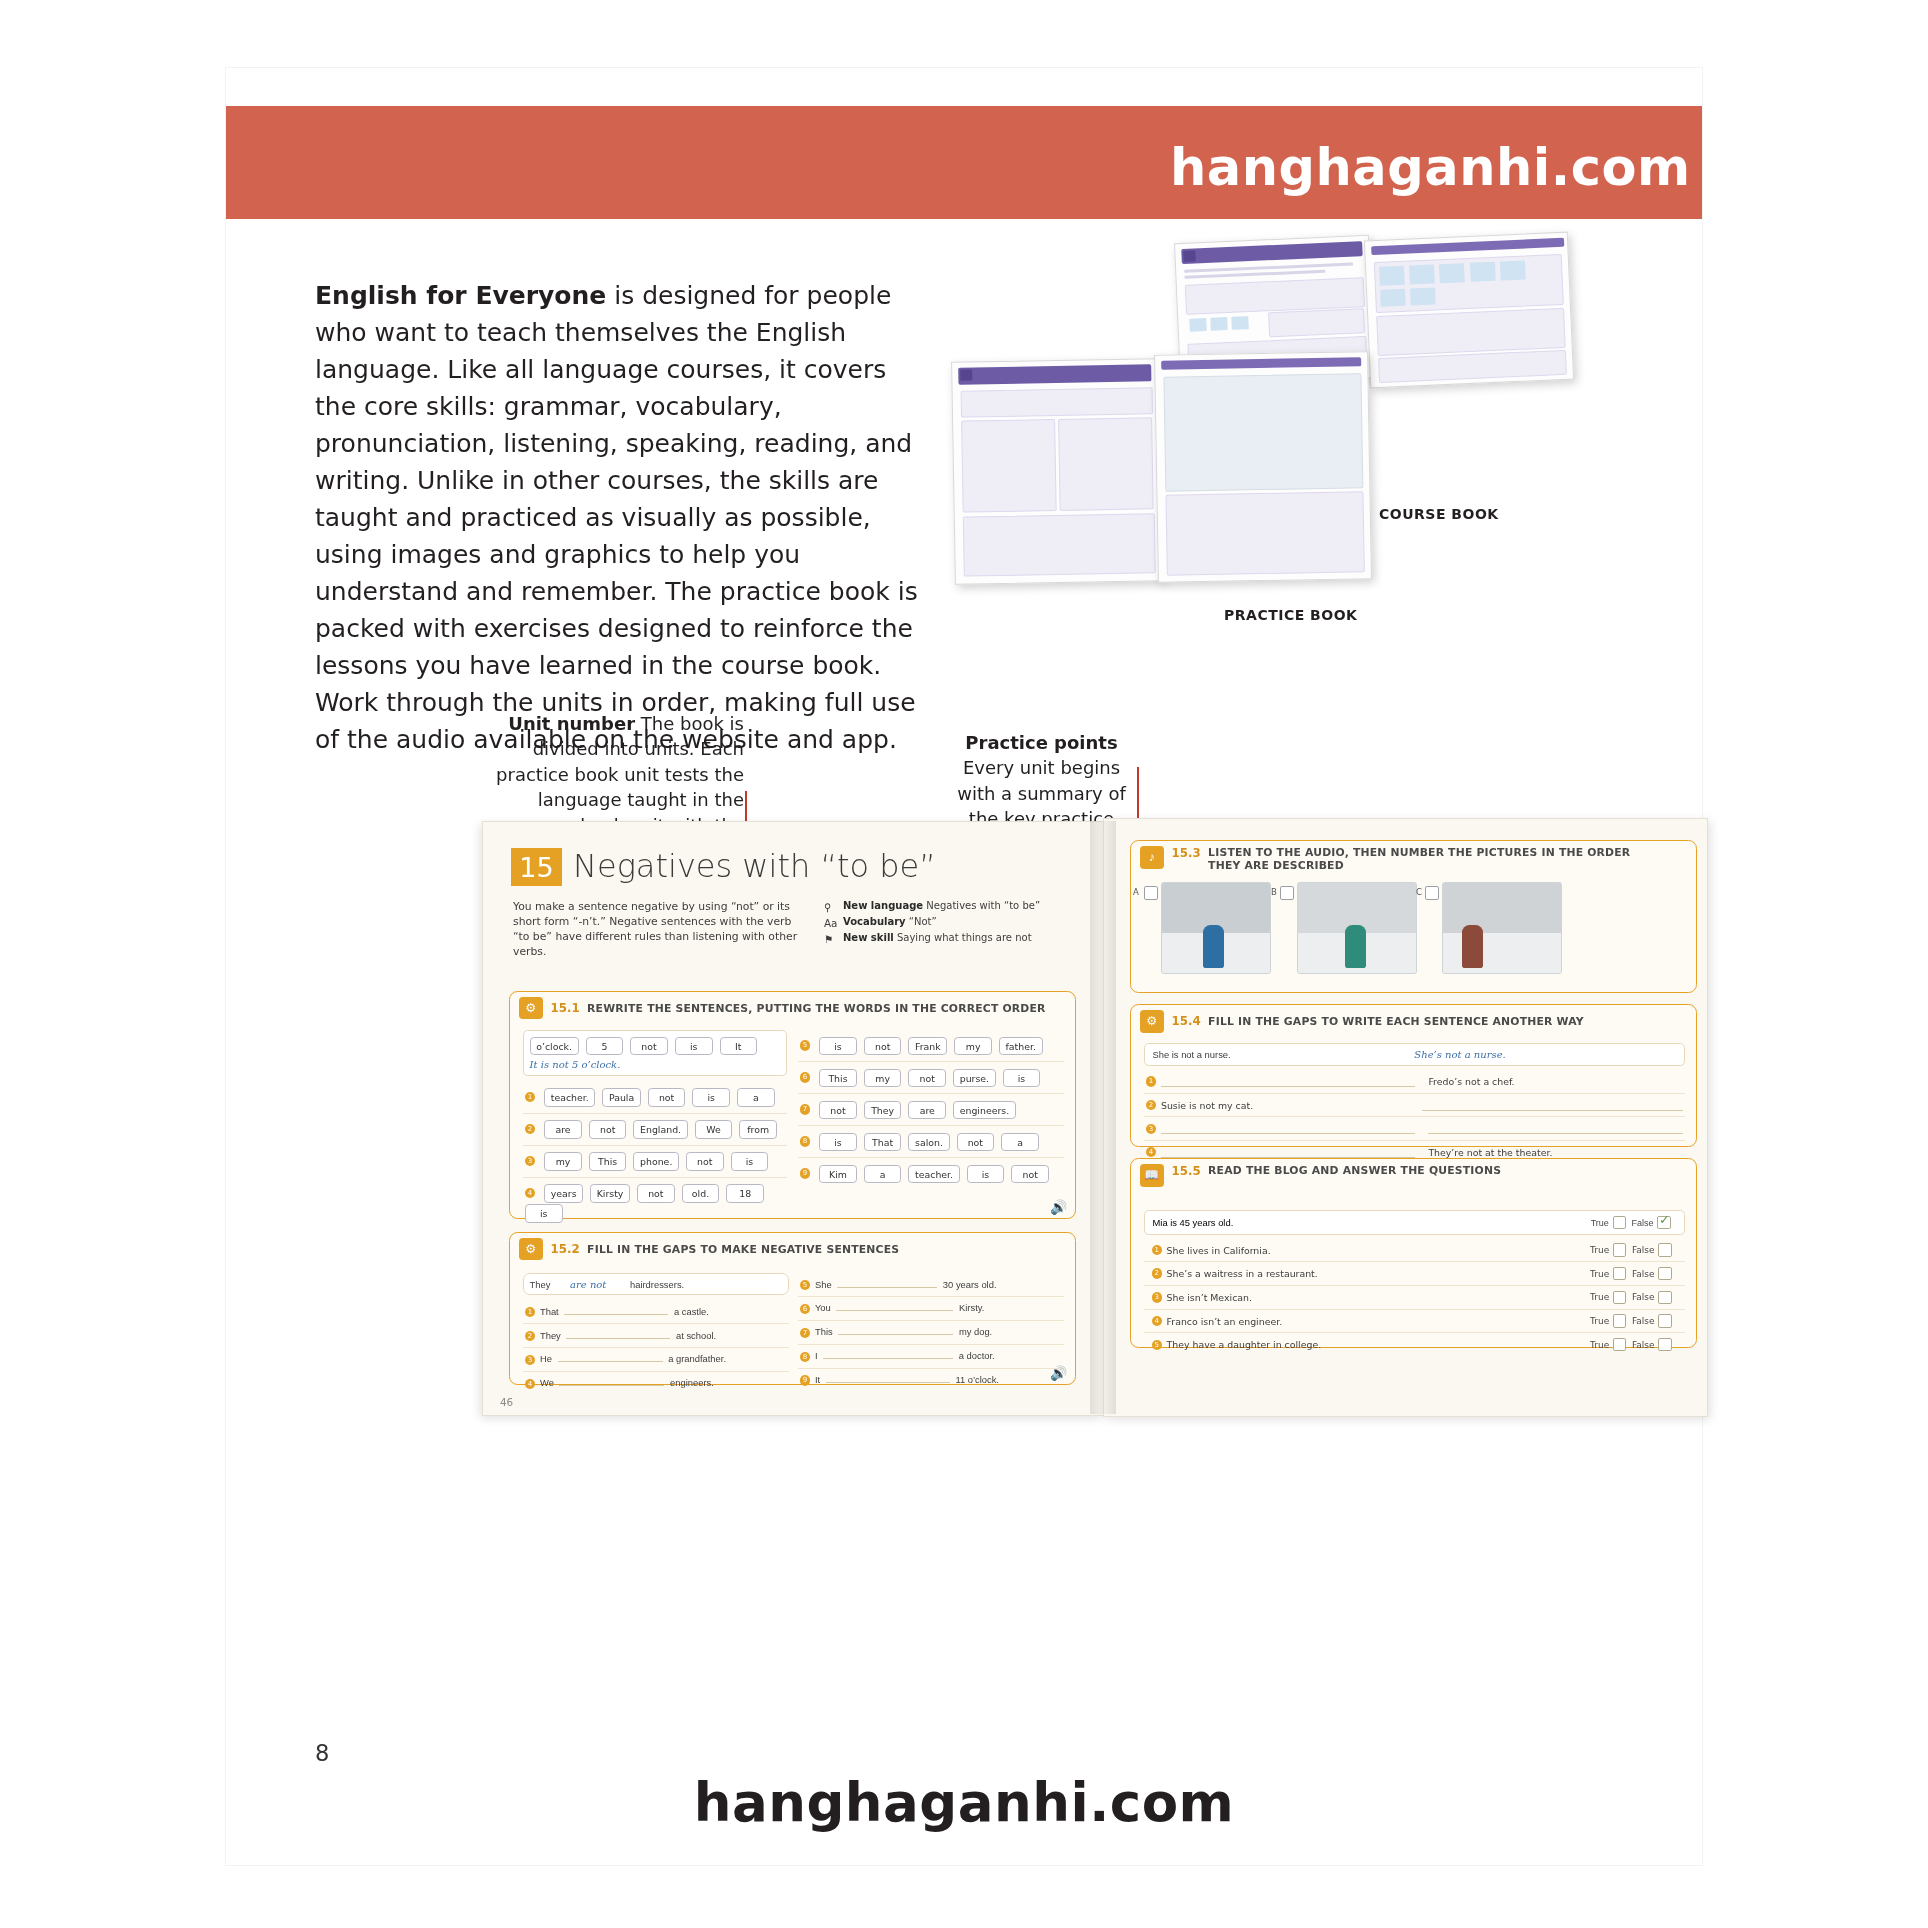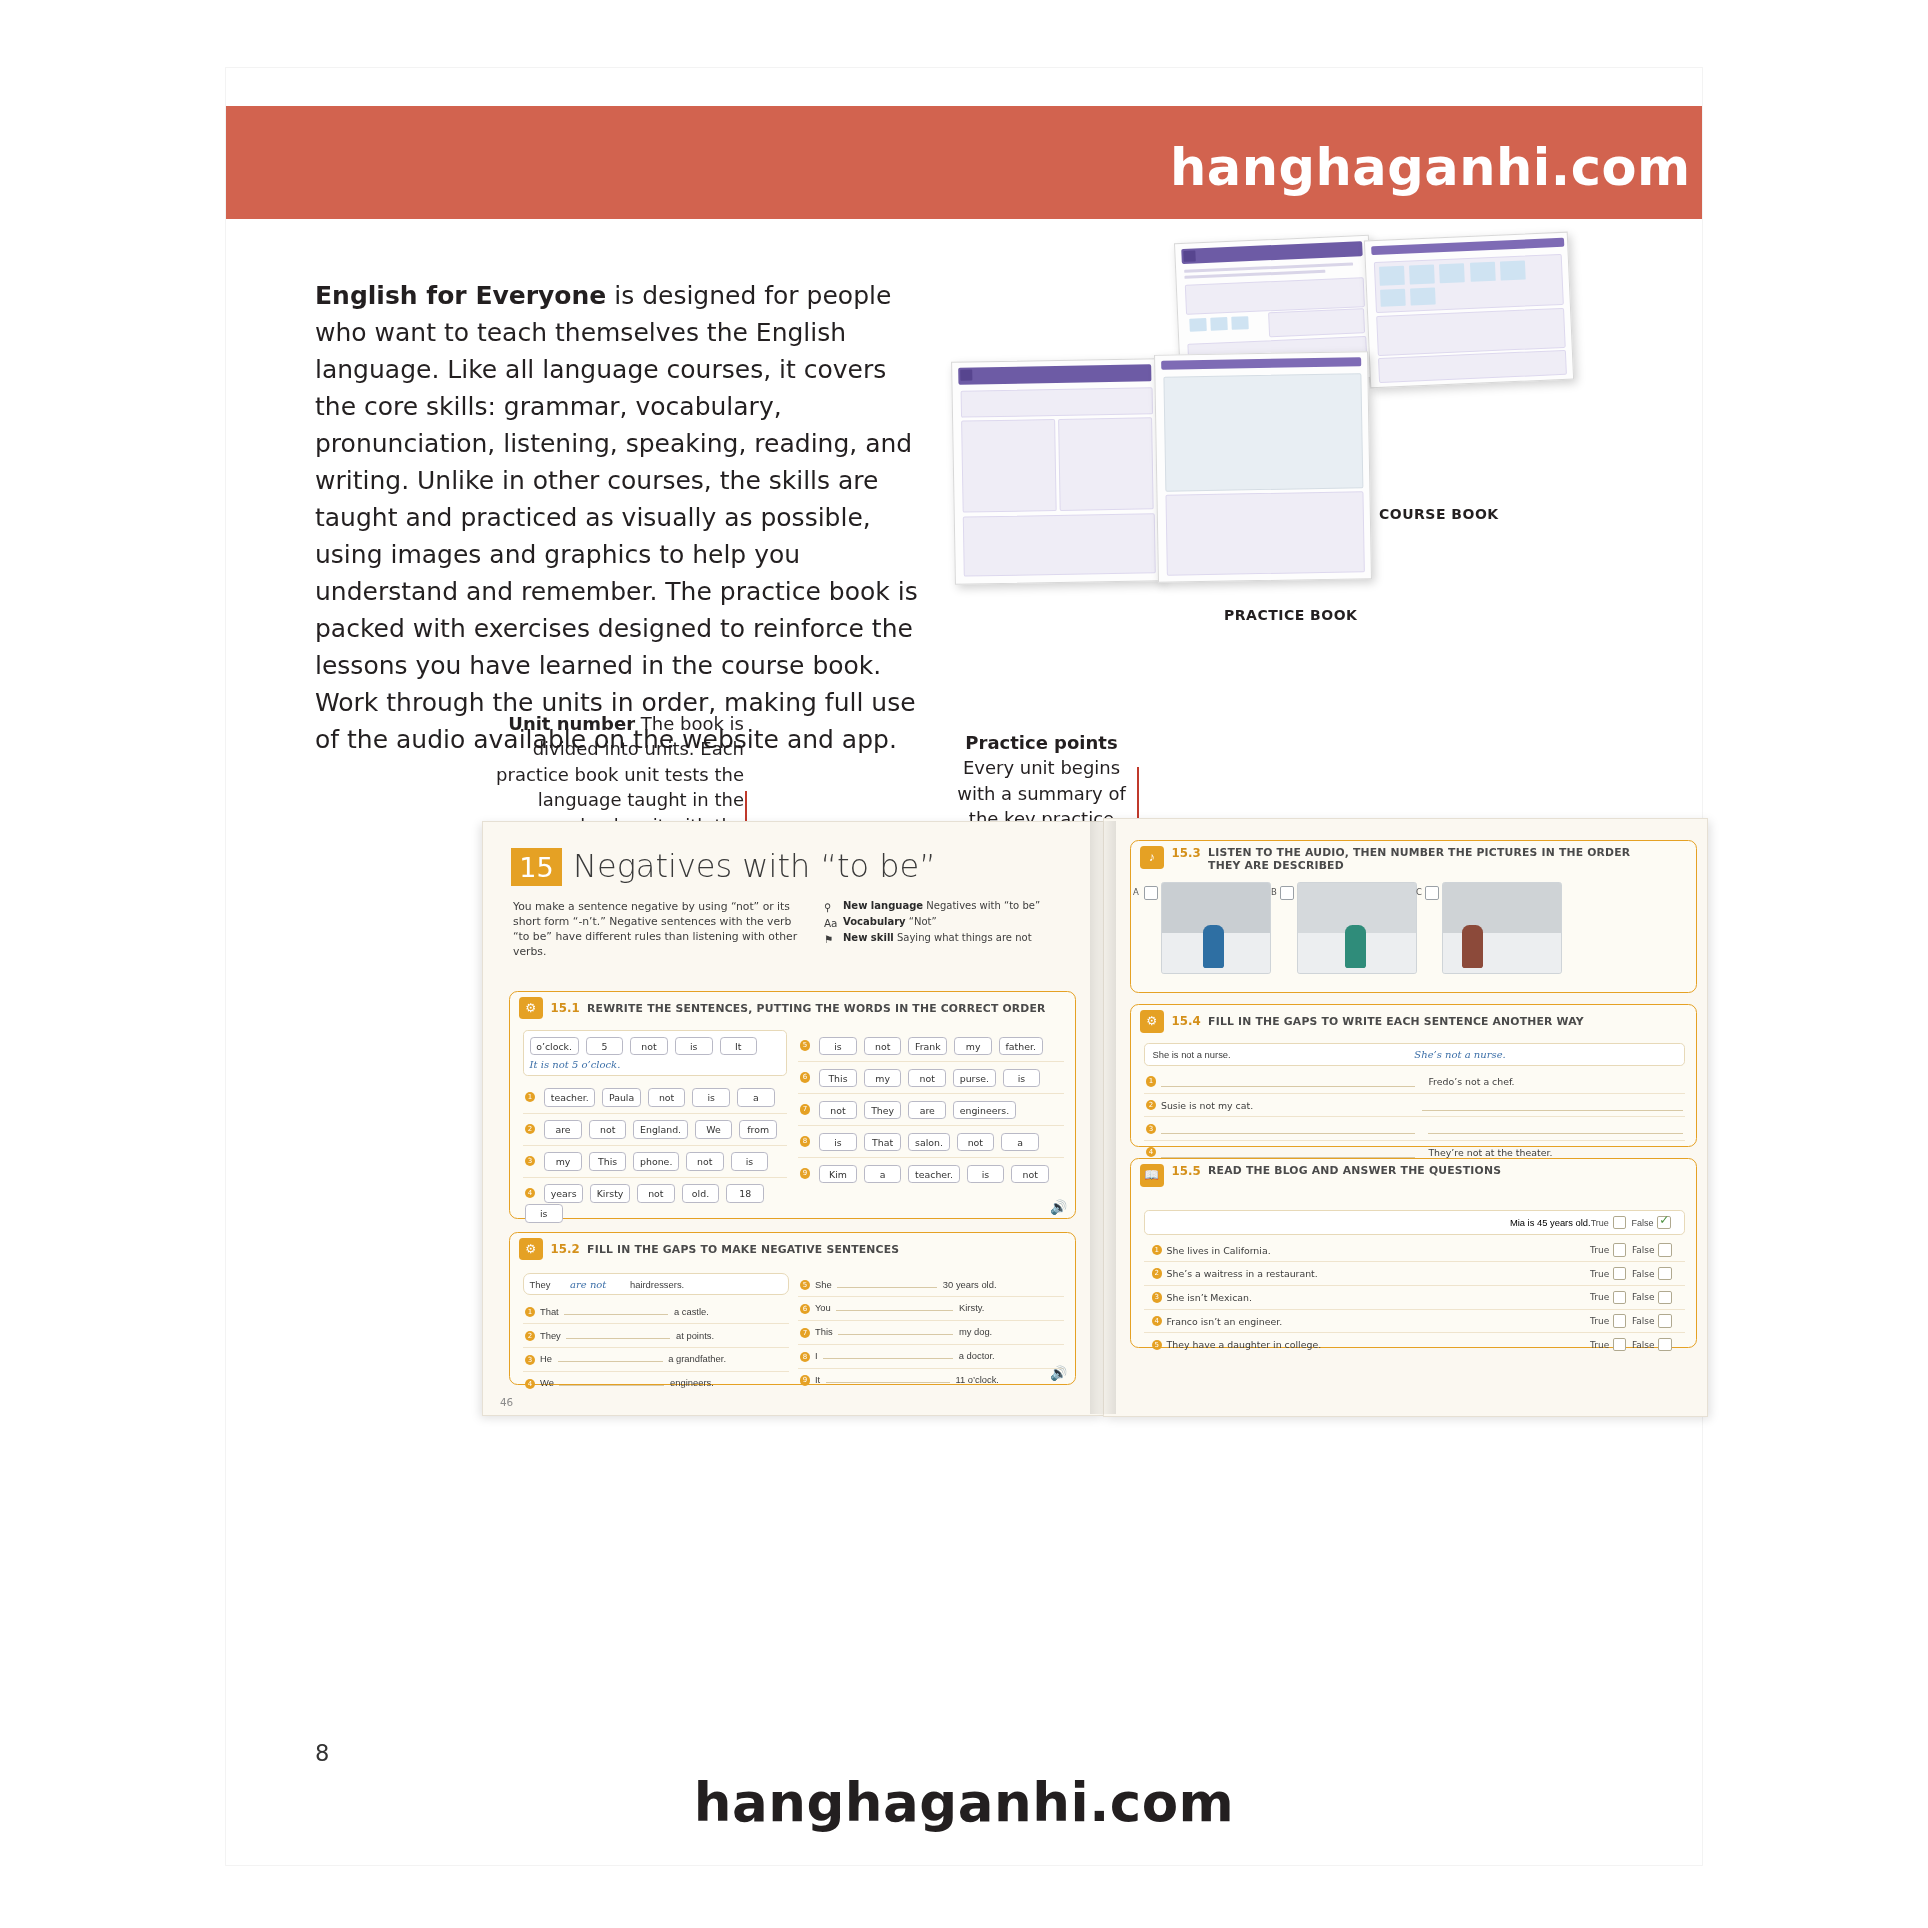--- a/index.html
+++ b/index.html
@@ -397,21 +397,21 @@
           <span class="ex-label">FILL IN THE GAPS TO MAKE NEGATIVE SENTENCES</span>
         </div>
 
         <div style="position:absolute;left:13px;top:40px;width:266px;font-size:9.4px;color:#3d3d3d;">
           <div style="border:0.9px solid #e7d9b8;border-radius:7px;background:#fff;padding:4.7px 5.6px;margin-bottom:4.7px;">
             <span>They</span>
             <span class="ans-line" style="margin:0 21px 0 17px;">are not</span>
             <span>hairdressers.</span>
           </div>
           <div class="row-rule"><span class="qnum">1</span><span>That</span><span style="display:inline-block;width:104px;border-bottom:0.9px solid #d8c9a6;margin:0 5.6px;"></span><span>a castle.</span></div>
-          <div class="row-rule"><span class="qnum">2</span><span>They</span><span style="display:inline-block;width:104px;border-bottom:0.9px solid #d8c9a6;margin:0 5.6px;"></span><span>at points.</span></div>
+          <div class="row-rule"><span class="qnum">2</span><span>They</span><span style="display:inline-block;width:104px;border-bottom:0.9px solid #d8c9a6;margin:0 5.6px;"></span><span>at school.</span></div>
           <div class="row-rule"><span class="qnum">3</span><span>He</span><span style="display:inline-block;width:105px;border-bottom:0.9px solid #d8c9a6;margin:0 5.6px;"></span><span>a grandfather.</span></div>
           <div class="row-rule" style="border-bottom:none;"><span class="qnum">4</span><span>We</span><span style="display:inline-block;width:105px;border-bottom:0.9px solid #d8c9a6;margin:0 5.6px;"></span><span>engineers.</span></div>
         </div>
 
         <div style="position:absolute;left:288px;top:40px;width:266px;font-size:9.4px;color:#3d3d3d;">
           <div class="row-rule"><span class="qnum">5</span><span>She</span><span style="display:inline-block;width:100px;border-bottom:0.9px solid #d8c9a6;margin:0 5.6px;"></span><span>30 years old.</span></div>
           <div class="row-rule"><span class="qnum">6</span><span>You</span><span style="display:inline-block;width:117px;border-bottom:0.9px solid #d8c9a6;margin:0 5.6px;"></span><span>Kirsty.</span></div>
           <div class="row-rule"><span class="qnum">7</span><span>This</span><span style="display:inline-block;width:115px;border-bottom:0.9px solid #d8c9a6;margin:0 5.6px;"></span><span>my dog.</span></div>
           <div class="row-rule"><span class="qnum">8</span><span>I</span><span style="display:inline-block;width:130px;border-bottom:0.9px solid #d8c9a6;margin:0 5.6px;"></span><span>a doctor.</span></div>
           <div class="row-rule" style="border-bottom:none;"><span class="qnum">9</span><span>It</span><span style="display:inline-block;width:124px;border-bottom:0.9px solid #d8c9a6;margin:0 5.6px;"></span><span>11 o’clock.</span></div>
@@ -494,21 +494,21 @@
 
       <div class="ex-block" style="left:26px;top:339px;width:565px;height:188px;">
         <div class="ex-head" style="align-items:flex-start;">
           <span class="ex-icon">📖</span>
           <span class="ex-num">15.5</span>
           <span class="ex-label" style="max-width:395px;display:inline-block;line-height:13px;">READ THE BLOG AND ANSWER THE QUESTIONS</span>
         </div>
 
         <div style="position:absolute;left:13px;top:51px;right:11.3px;">
           <div style="display:flex;align-items:center;border:0.9px solid #e7d9b8;border-radius:4.7px;background:#fff;padding:4.7px 7.5px;margin-bottom:3.8px;font-size:9.4px;">
-            <span style="flex:1;text-align:right;">Mia is 45 years old.</span>
+            <span style="flex:1;">Mia is 45 years old.</span>
             <span class="tf-lab">True</span>
             <span class="tf-box"></span>
             <span class="tf-lab">False</span>
             <span class="tf-box" style="position:relative;">
                 <span style="position:absolute;left:0.9px;top:-3.8px;color:#4a8f3c;font-size:12.2px;">✓</span>
               </span>
           </div>
 
           <div class="tf-row">
             <span class="qnum">1</span>

